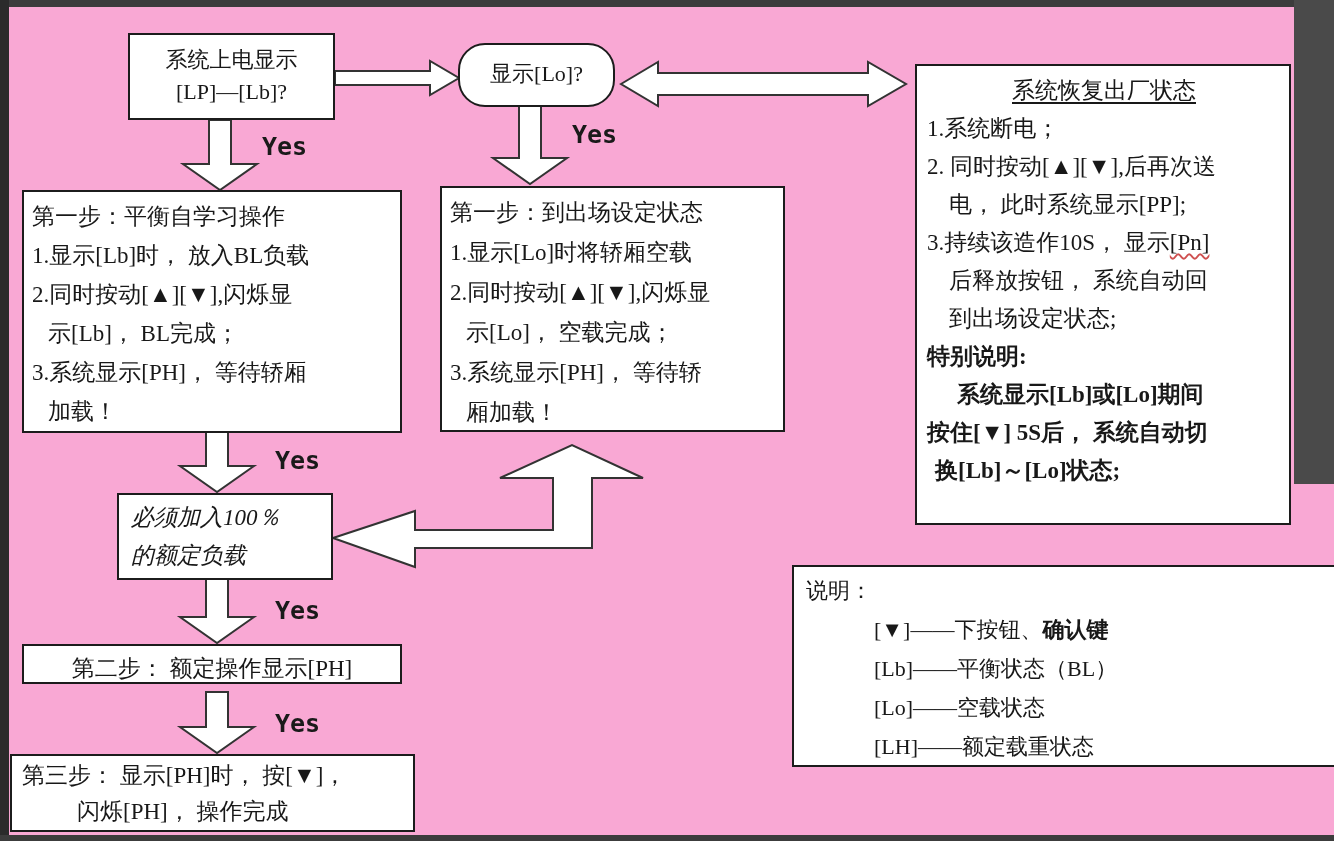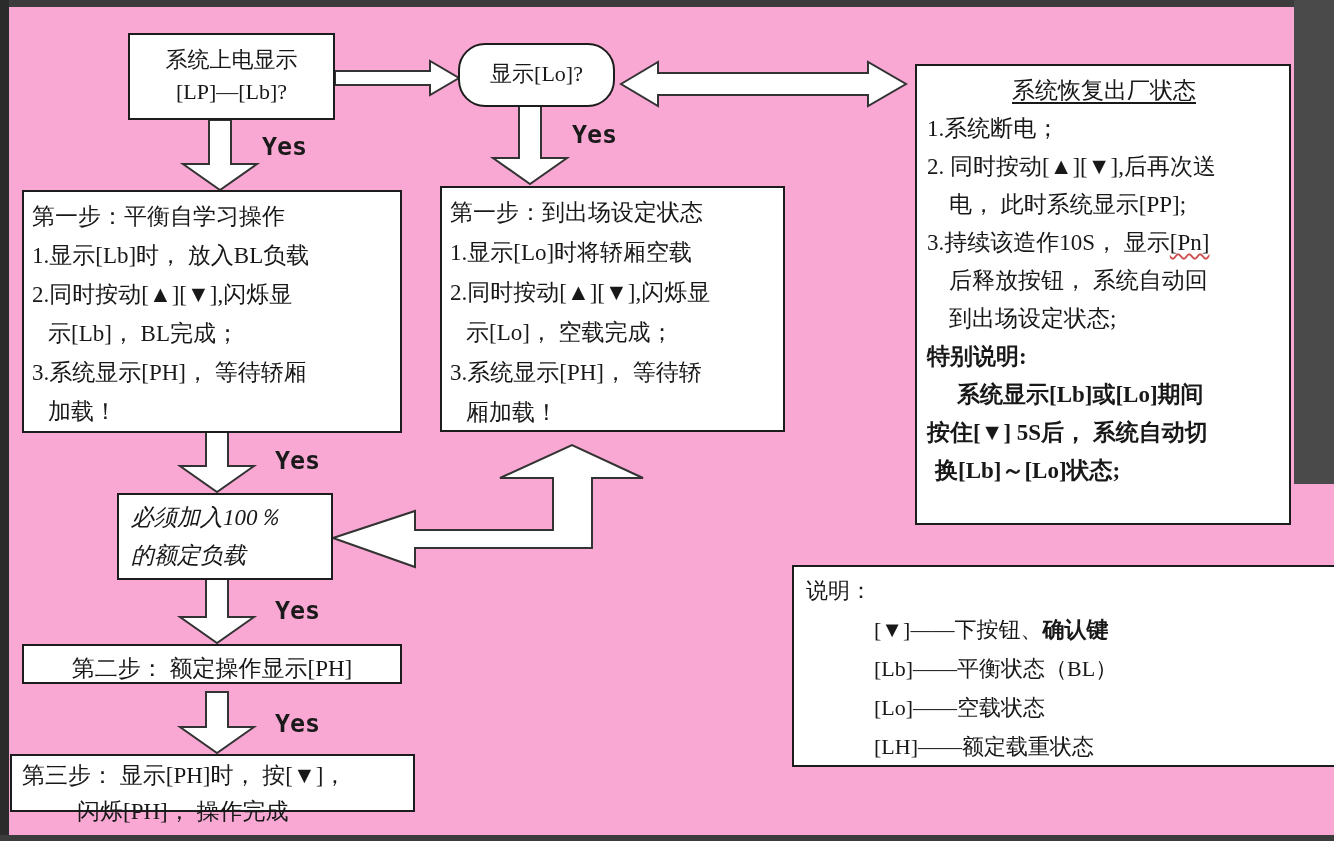--- a/index.html
+++ b/index.html
@@ -36,21 +36,21 @@
   .ind5{padding-left:68px;}
   .ind6{padding-left:55px;}
 
   #box-power-on{left:128px;top:33px;width:207px;height:87px;font-size:22px;line-height:32px;padding-top:9px;}
   #box-display-lo{left:458px;top:43px;width:157px;height:64px;font-size:22px;line-height:58px;border-radius:27px;}
   #box-factory-reset{left:915px;top:20px;width:376px;height:461px;padding:6px 8px 0 10px;font-size:23px;line-height:38px;margin-top:44px;}
   #box-balance{left:22px;top:190px;width:380px;height:243px;padding:5px 6px 0 8px;line-height:39px;}
   #box-noload{left:440px;top:186px;width:345px;height:246px;padding:5px 6px 0 8px;line-height:40px;}
   #box-rated-load{left:117px;top:493px;width:216px;height:87px;padding:4px 0 0 12px;line-height:38px;font-style:italic;}
   #box-step2{left:22px;top:644px;width:380px;height:40px;line-height:45px;}
-  #box-step3{left:10px;top:754px;width:405px;height:58px;padding:2px 0 0 10px;line-height:36px;}
+  #box-step3{left:10px;top:754px;width:405px;height:78px;padding:2px 0 0 10px;line-height:36px;}
   #box-legend{left:792px;top:565px;width:560px;height:202px;padding:4px 0 0 12px;font-size:22px;line-height:39px;}
 
   .yes{
     position:absolute;font-family:"DejaVu Sans Mono","Liberation Mono",monospace;
     font-weight:bold;font-size:25px;color:#1a1a1a;
   }
   #yes-1{left:262px;top:132px;}
   #yes-2{left:572px;top:120px;}
   #yes-3{left:275px;top:446px;}
   #yes-4{left:275px;top:596px;}

